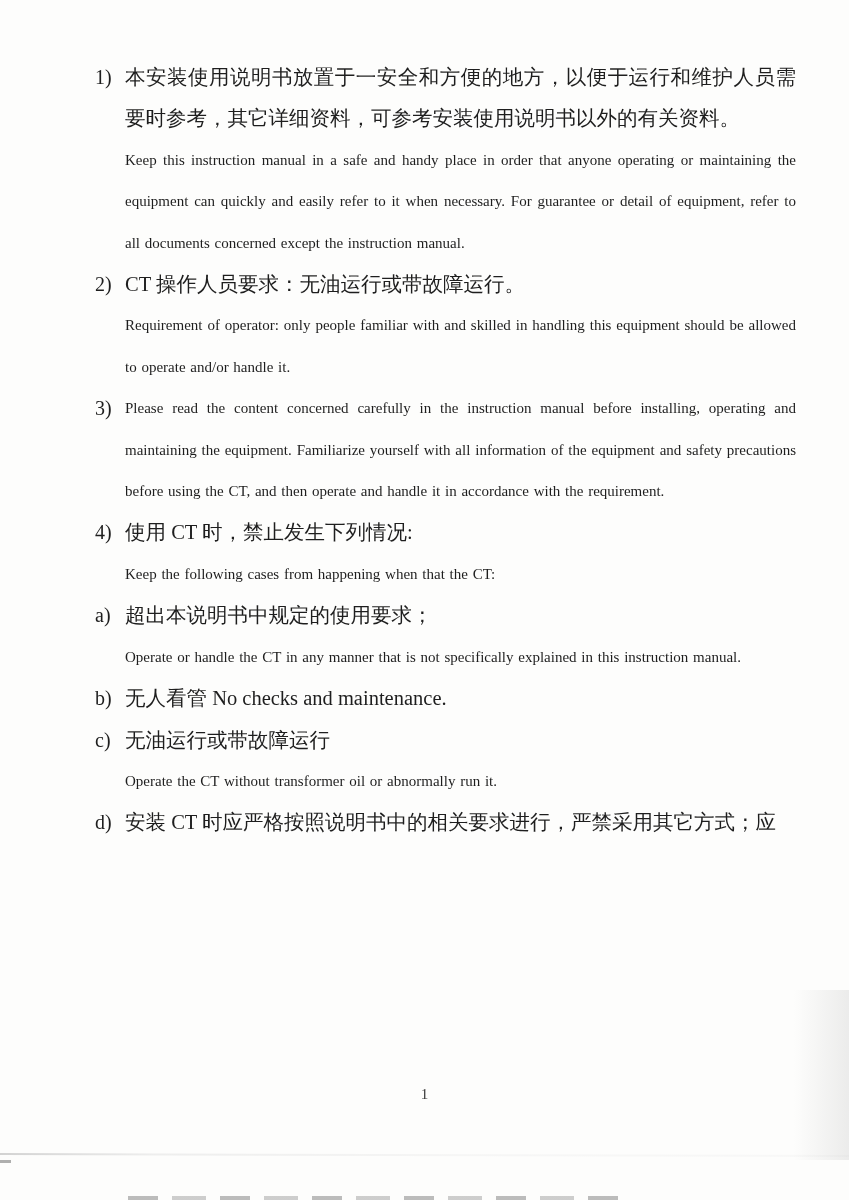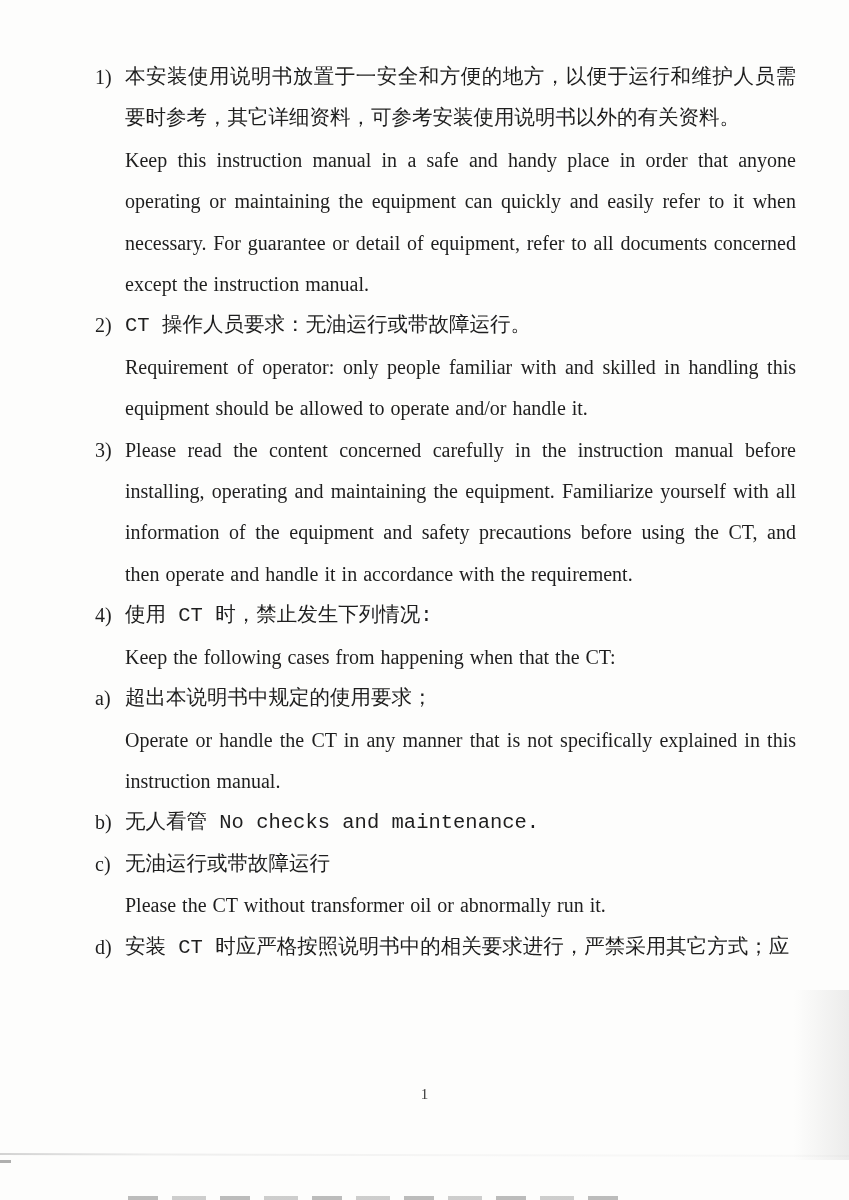--- a/index.html
+++ b/index.html
@@ -36,24 +36,23 @@
     flex: 1 1 auto;
     min-width: 0;
   }
   .item-body p {
     margin: 0;
     text-align: justify;
   }
   p.cn {
     font-size: 20.5px;
     line-height: 41.4px;
-    font-family: Liberation Mono, monospace;
   }
   p.en {
-    font-size: 20px;
+    font-size: 15px;
     line-height: 41.4px;
     word-spacing: 1px;
   }
   .page-number {
     position: absolute;
     top: 1086px;
     left: 0;
     width: 100%;
     text-align: center;
     font-size: 15px;
@@ -154,21 +153,21 @@
       <span class="marker">b)</span>
       <div class="item-body">
         <p class="cn">无人看管 No checks and maintenance.</p>
       </div>
     </div>
 
     <div class="item">
       <span class="marker">c)</span>
       <div class="item-body">
         <p class="cn">无油运行或带故障运行</p>
-        <p class="en">Please the CT without transformer oil or abnormally run it.</p>
+        <p class="en">Operate the CT without transformer oil or abnormally run it.</p>
       </div>
     </div>
 
     <div class="item">
       <span class="marker">d)</span>
       <div class="item-body">
         <p class="cn">安装 CT 时应严格按照说明书中的相关要求进行，严禁采用其它方式；应</p>
       </div>
     </div>
 

